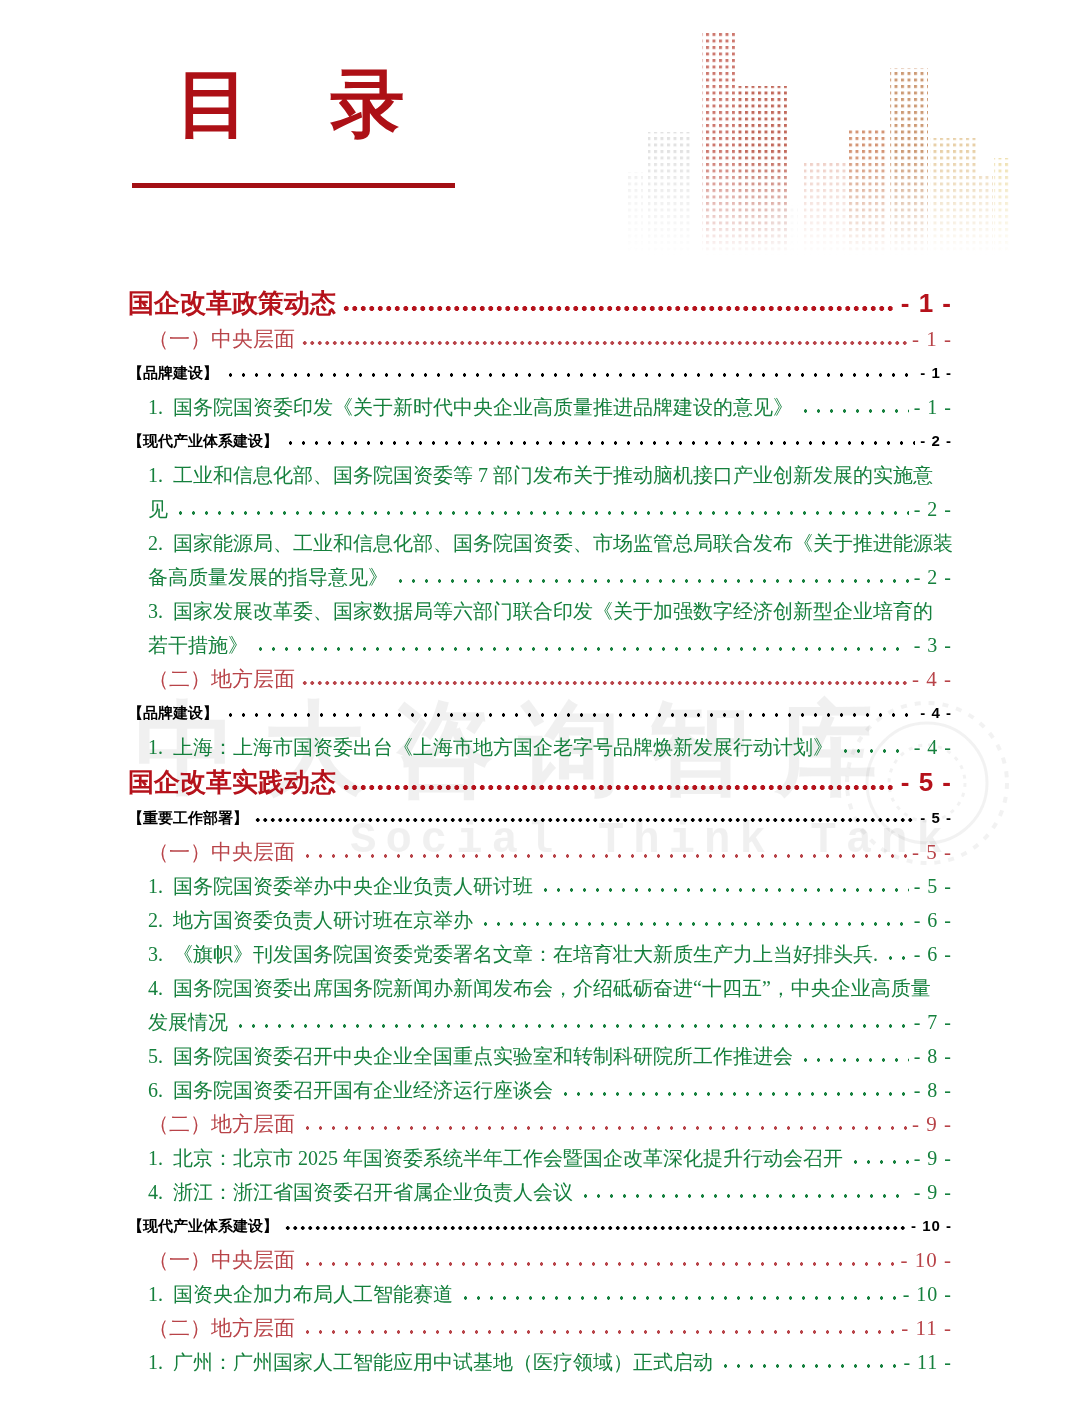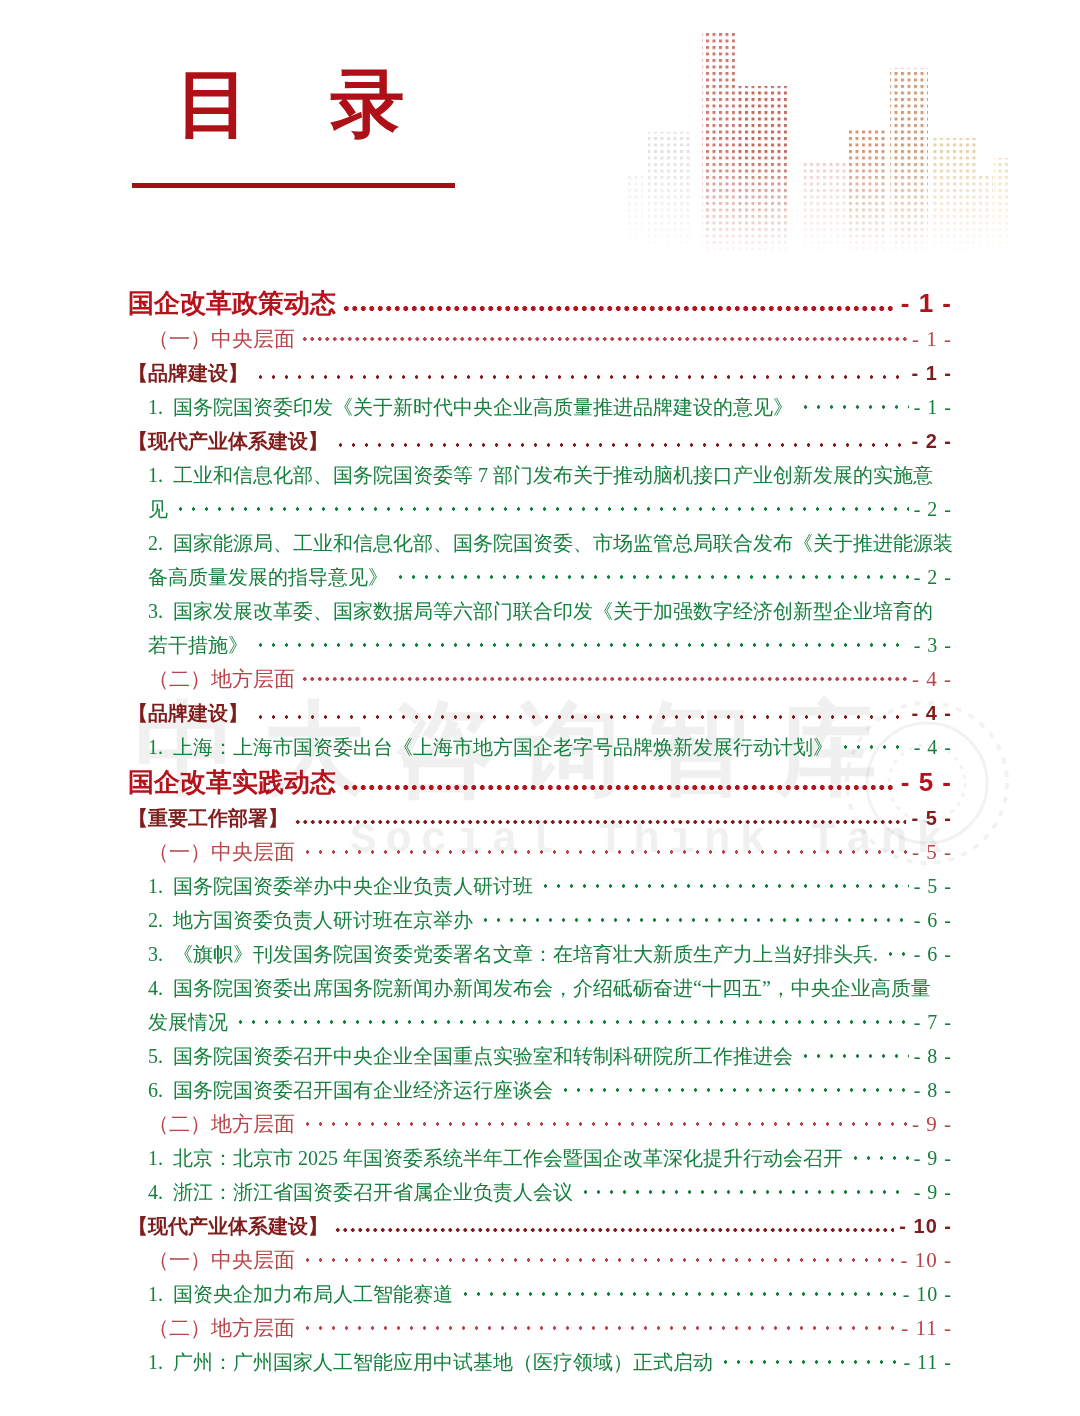--- a/index.html
+++ b/index.html
@@ -27,22 +27,22 @@
   .line{display:flex;align-items:baseline;height:34px;line-height:34px;white-space:pre;overflow:hidden;}
   .s-h1 .line{height:37px;line-height:37px;text-align:center;}
   .text{flex:0 1 auto;overflow:hidden;}
   .wrapline .text{flex:1 1 auto;}
   .leader{flex:1 0 10px;height:6px;margin:0 5px 0 6px;background-repeat:repeat-x;background-position:left center;}
   .page-num{flex:0 0 auto;letter-spacing:1px;}
 
   .s-item{color:#15803d;font-size:20px;}
   .s-h1{color:#b5121b;font-weight:bold;font-size:26px;font-family:"Liberation Sans","DejaVu Sans",sans-serif;}
   .s-h2{color:#b84348;font-size:21px;}
-  .s-h3{color:#7f1d1d;font-weight:bold;font-size:20px;font-family:"Liberation Sans","DejaVu Sans",sans-serif;}
-  .s-item .line,.s-h2 .line{padding-left:20px;align-items:center;}
+  .s-h3{color:#000000;font-weight:bold;font-size:15px;font-family:"Liberation Sans","DejaVu Sans",sans-serif;}
+  .s-item .line,.s-h2 .line{padding-left:20px;}
 
   .ld-spaced{background-image:radial-gradient(circle,currentColor 1.5px,rgba(0,0,0,0) 1.9px);background-size:13px 6px;}
   .ld-dense{background-image:radial-gradient(circle,currentColor 1.6px,rgba(0,0,0,0) 2px);background-size:7.5px 6px;}
   .ld-bold{background-image:radial-gradient(circle,currentColor 2.2px,rgba(0,0,0,0) 2.6px);background-size:8.5px 7px;height:7px;}
 </style>
 </head>
 <body>
 
 <div class="page">
 

